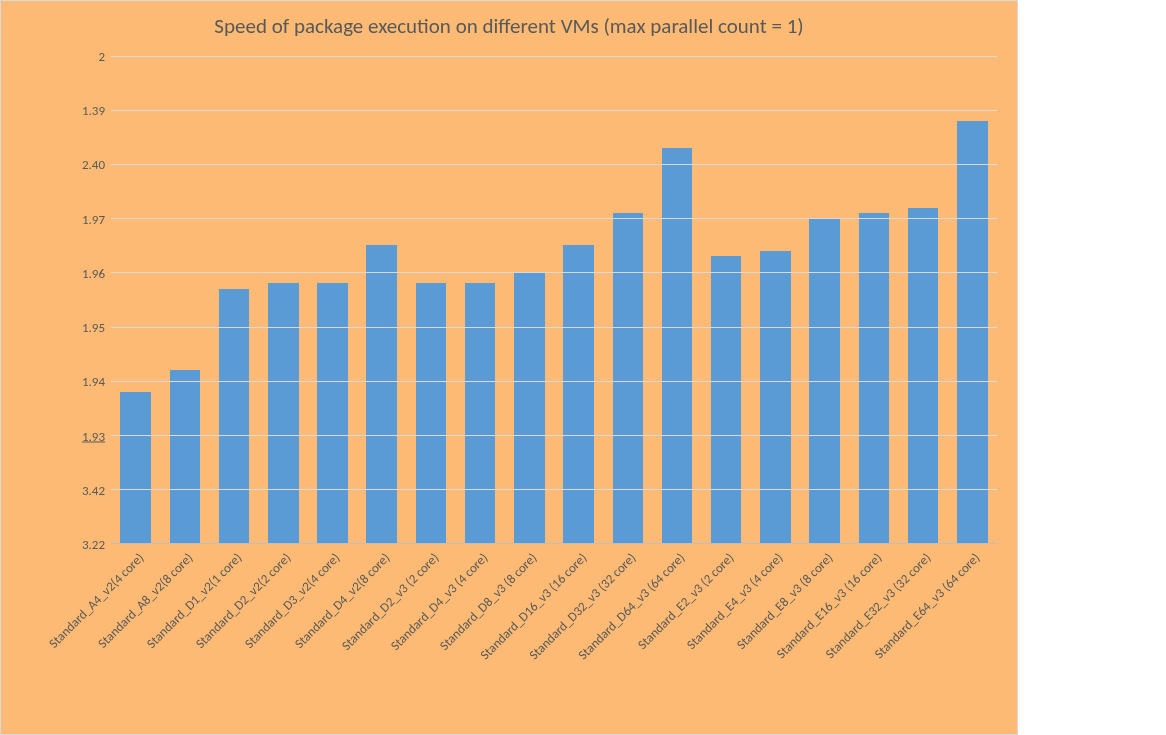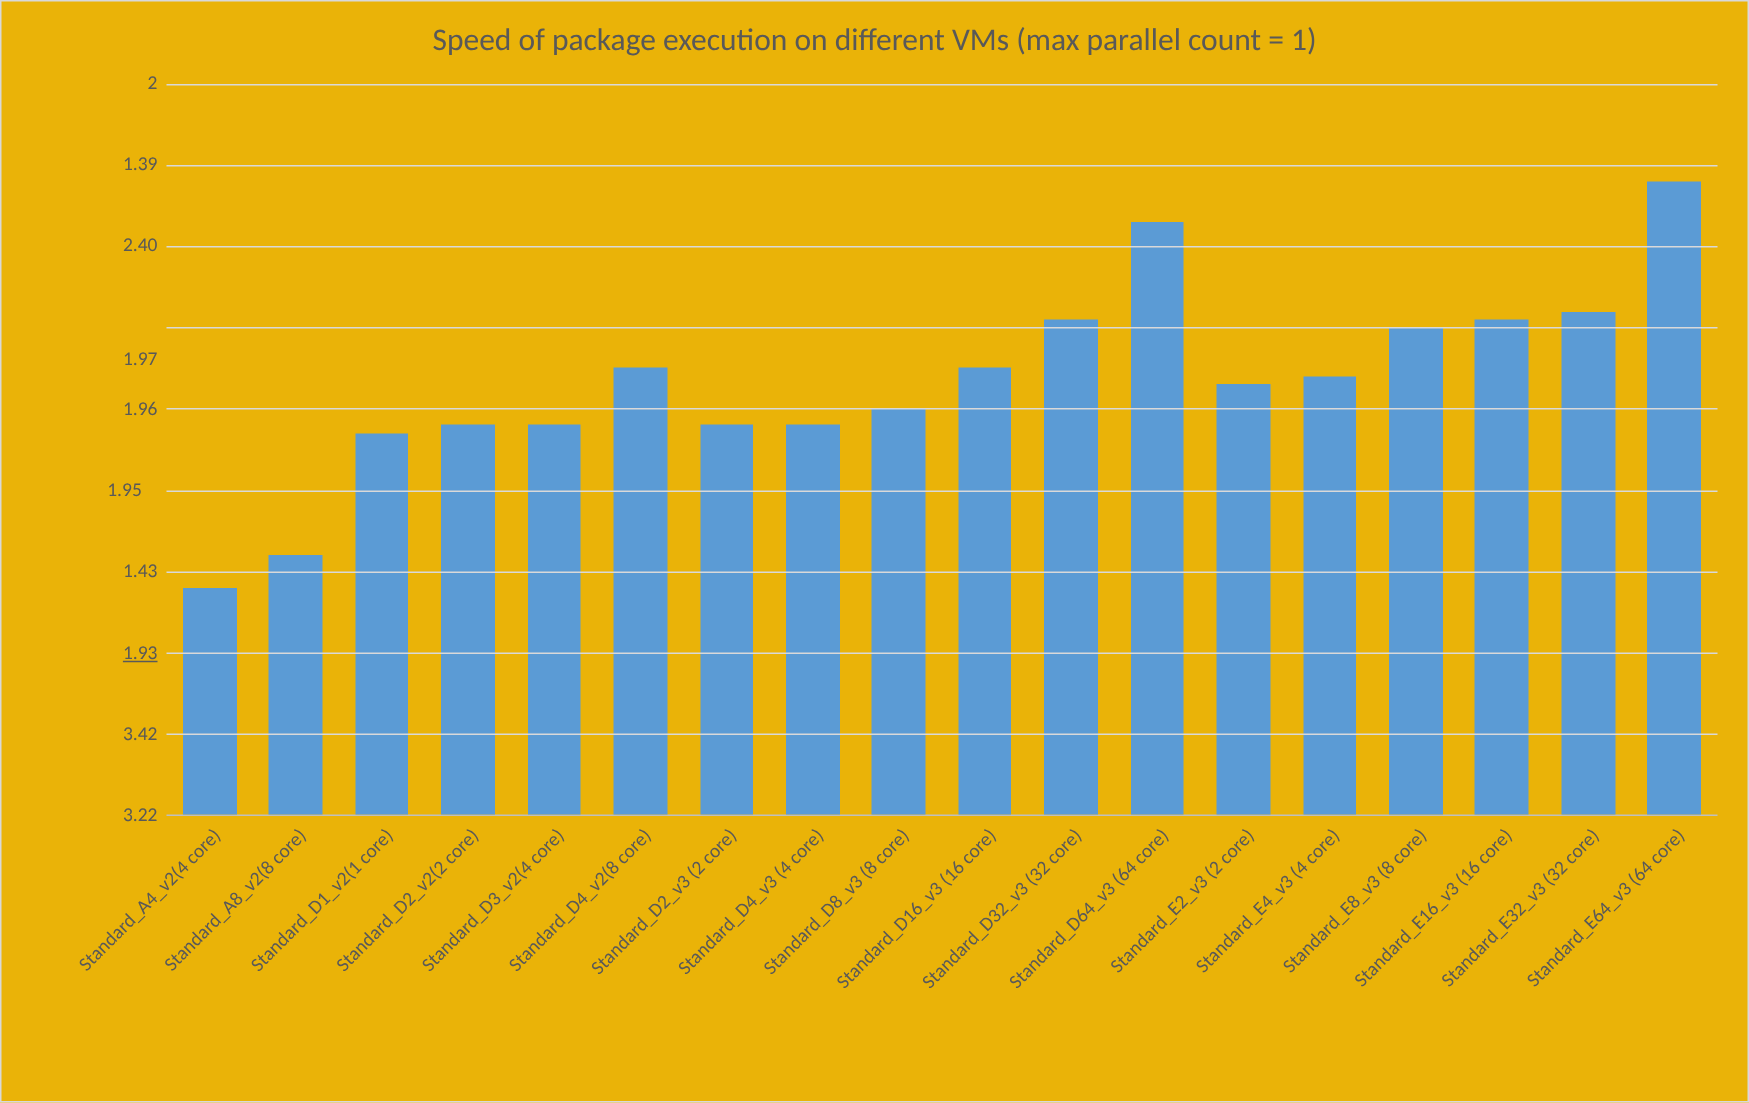--- a/index.html
+++ b/index.html
@@ -4,25 +4,25 @@
 <style>
   * { box-sizing: border-box; margin: 0; padding: 0; }
   body {
     font-family: Calibri, Arial, sans-serif;
     background: #fff;
     width: 1166px;
     height: 735px;
     overflow: hidden;
   }
   .chart-container {
-    width: 1166px;
+    width: 1018px;
     height: 735px;
     border: 1px solid #d9d9d9;
     position: relative;
-    background: #eab308;
+    background: #fdba74;
   }
   .chart-title {
     text-align: center;
     font-size: 21px;
     color: #595959;
     padding-top: 12px;
     font-weight: normal;
   }
   .plot-wrap {
     position: absolute;
@@ -110,24 +110,24 @@
 <body>
 
 <div class="chart-container">
   <div class="chart-title">Speed of package execution on different VMs (max parallel count = 1)</div>
 
   <div class="plot-wrap">
     <div class="y-axis">
         <div class="y-tick" style="top: 100%;">3.22</div>
         <div class="y-tick" style="top: 88.8889%;">3.42</div>
         <div class="y-tick" style="top: 77.7778%; text-decoration: underline;">1.93</div>
-        <div class="y-tick" style="top: 66.6667%;">1.43</div>
-        <div class="y-tick" style="top: 55.5556%; text-align: center;">1.95</div>
+        <div class="y-tick" style="top: 66.6667%;">1.94</div>
+        <div class="y-tick" style="top: 55.5556%;">1.95</div>
         <div class="y-tick" style="top: 44.4444%;">1.96</div>
-        <div class="y-tick" style="top: 33.3333%; margin-top: 21px;">1.97</div>
+        <div class="y-tick" style="top: 33.3333%;">1.97</div>
         <div class="y-tick" style="top: 22.2222%;">2.40</div>
         <div class="y-tick" style="top: 11.1111%;">1.39</div>
         <div class="y-tick" style="top: 0%;">2</div>
       </div>
     <div class="plot-area">
       <div class="bars">
           <div class="bar-slot">
             <div class="bar" style="height: 31.1111%; background: rgb(91, 155, 213);"></div>
           </div>
           <div class="bar-slot">

